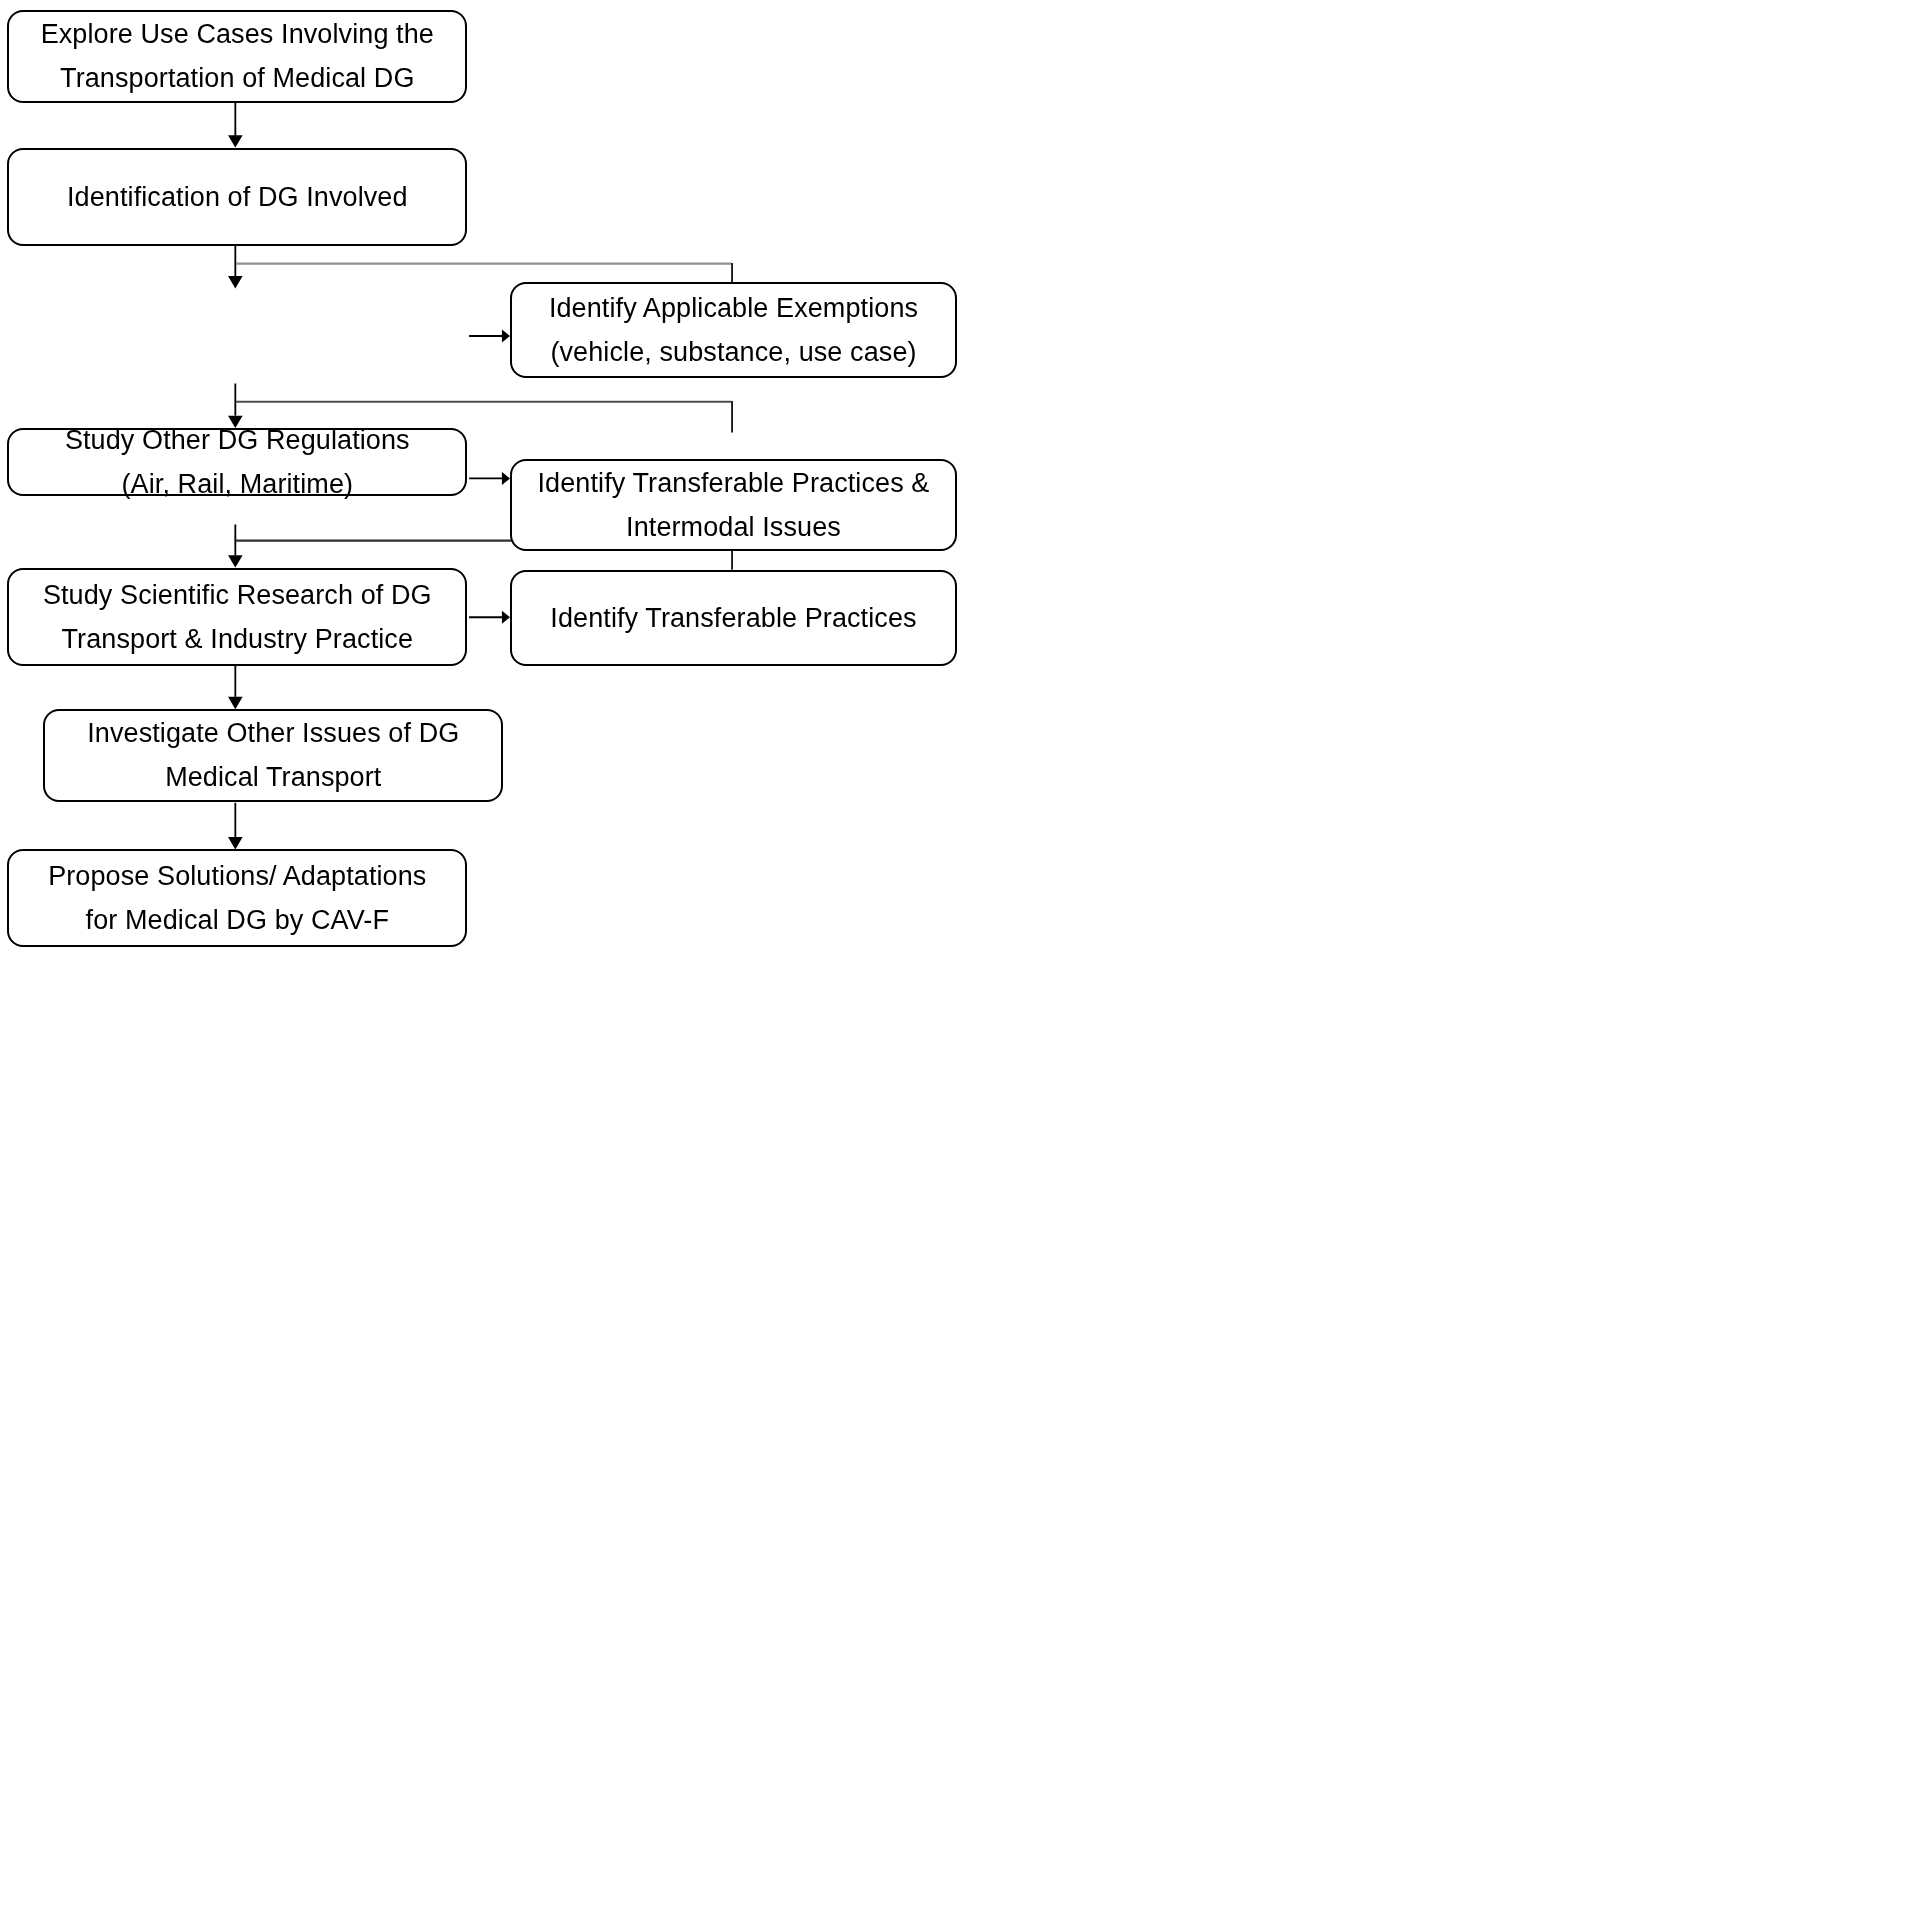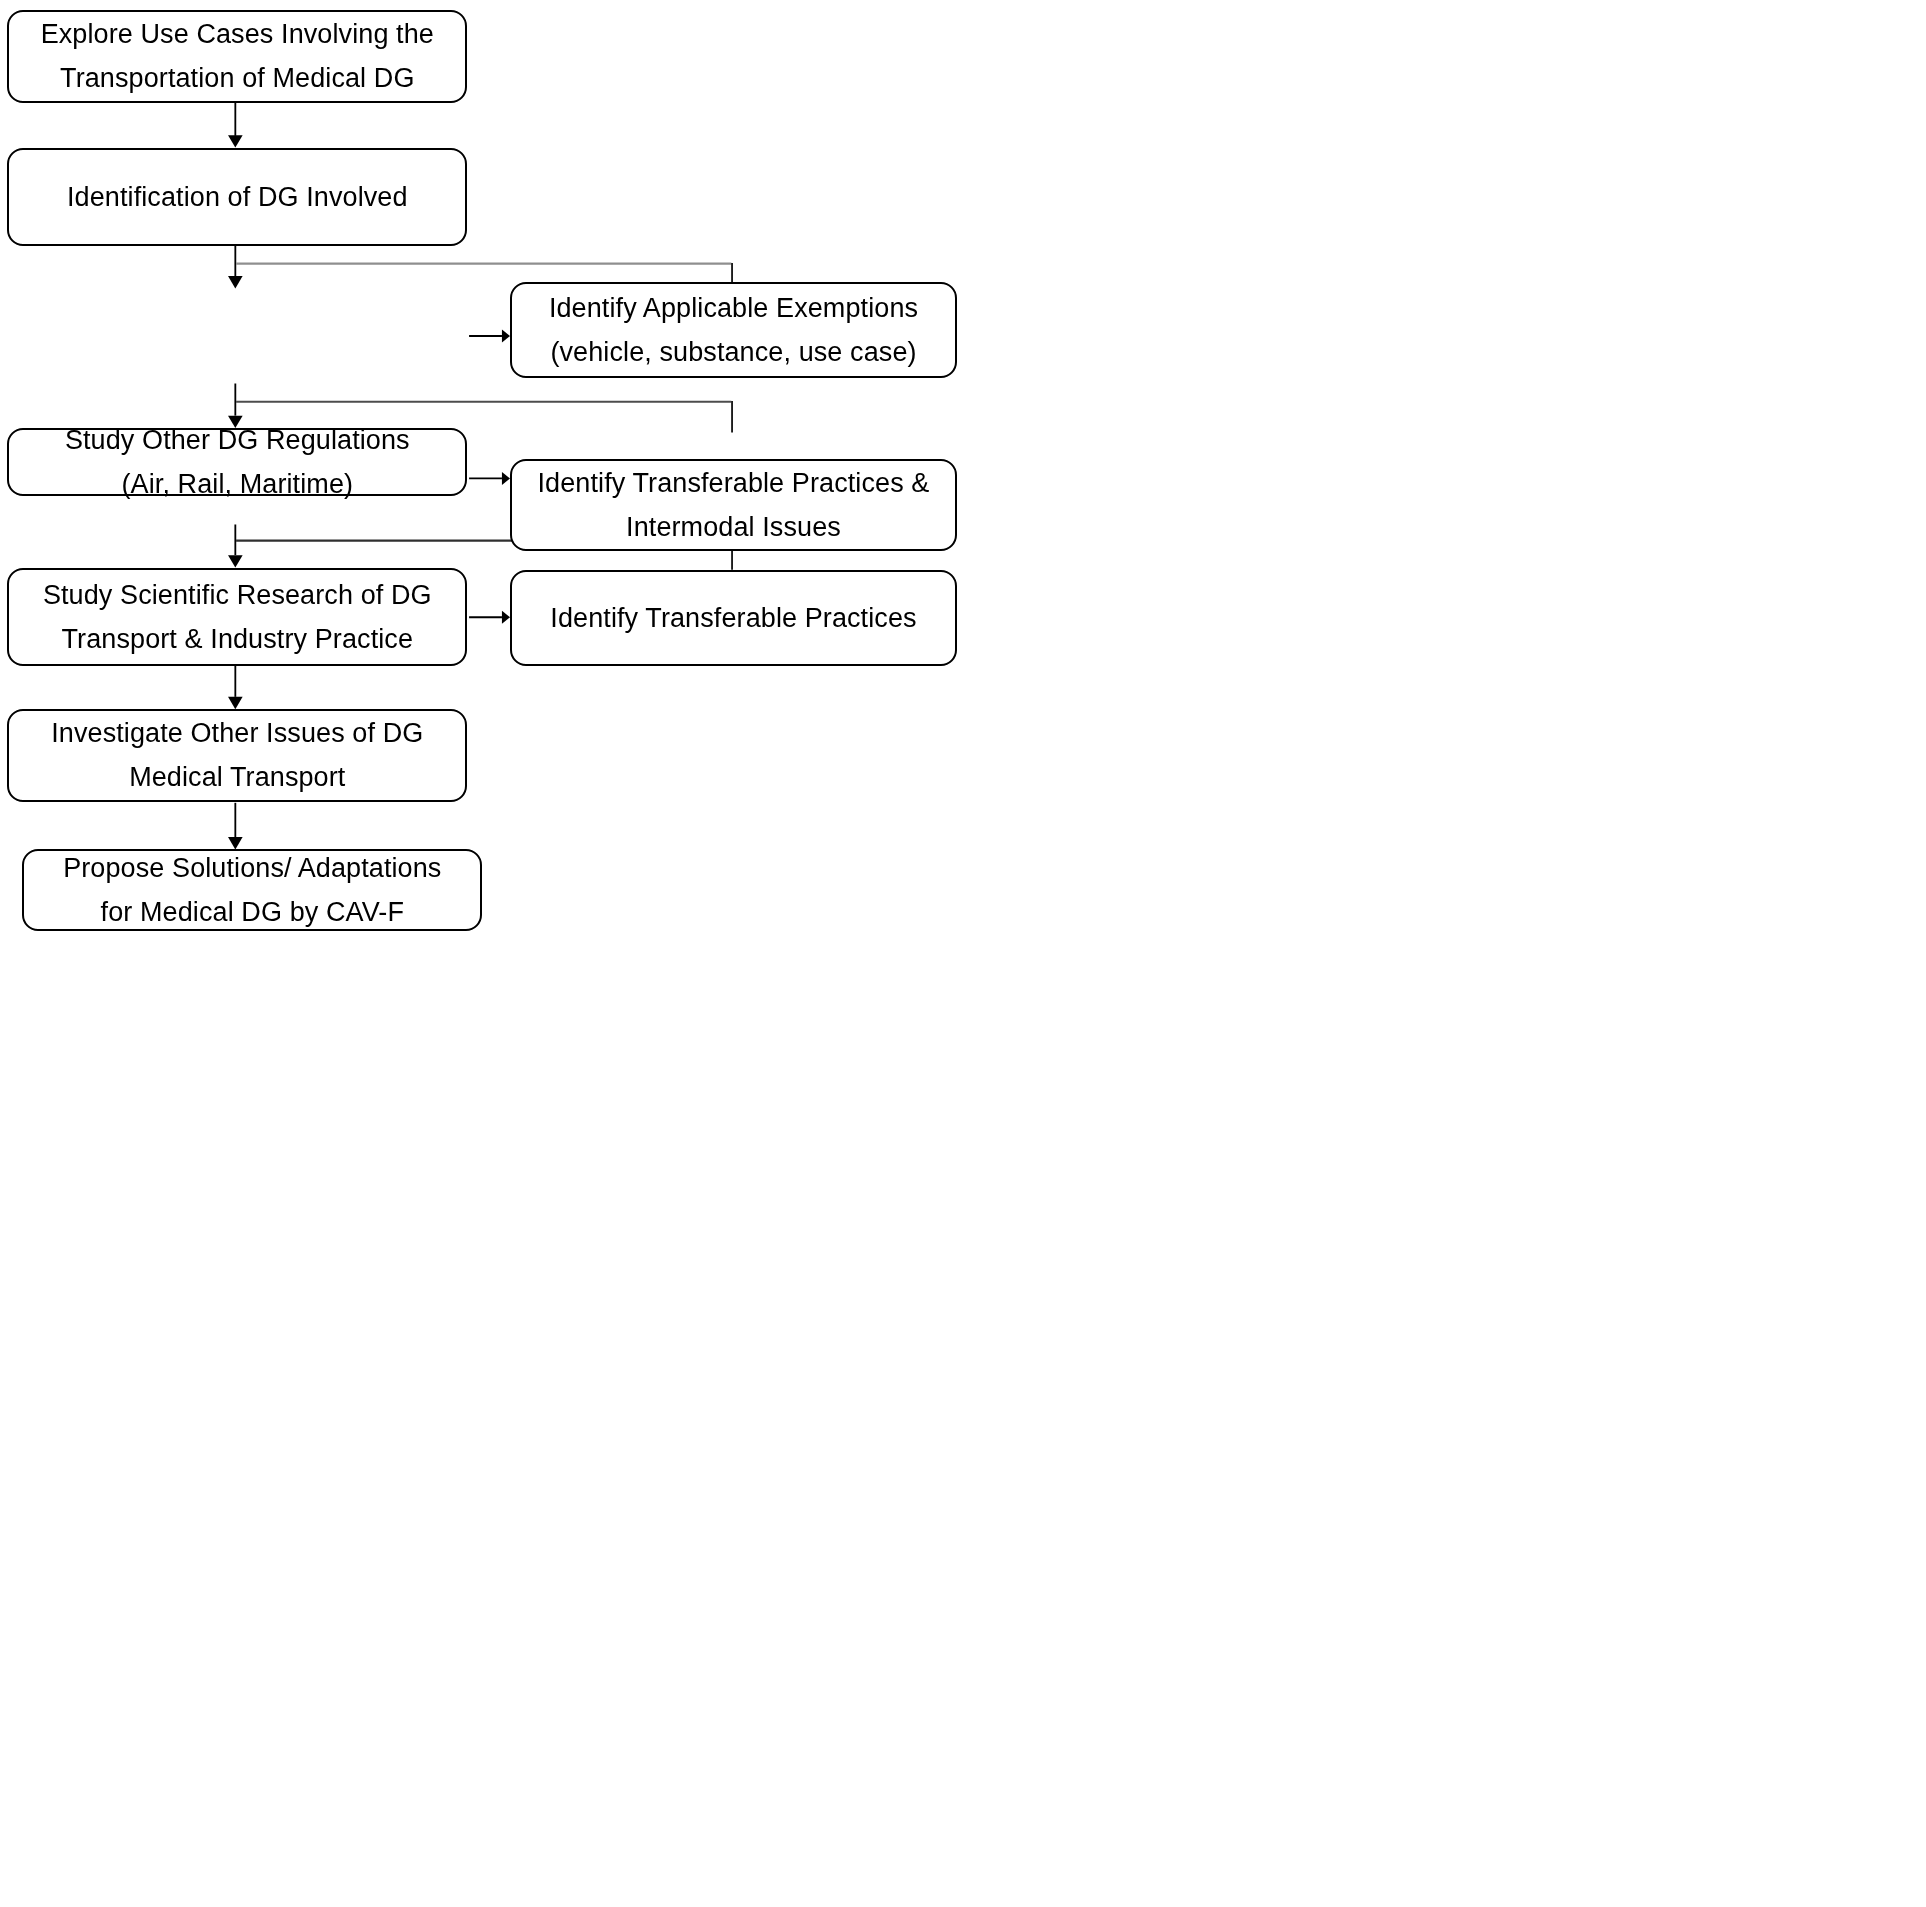--- a/index.html
+++ b/index.html
@@ -41,22 +41,22 @@
     gap: 9px;
   }
   .node .ln { display: block; white-space: nowrap; }
   .col-left  { left: 7.3px;  width: 460px; }
   .col-right { left: 510px; width: 447px; }
   .b1 { top: 9.5px;   height: 93px; }
   .b2 { top: 148px;  height: 98px; }
   .b3 { top: 289px;  height: 95px; }
   .b4 { top: 428px;  height: 68px; align-items: center; }
   .b5 { top: 568px;  height: 98px; }
-  .b6 { top: 709px;  height: 93px; }
-  .b7 { top: 849px; height: 82px; margin-left: 15px; }
+  .b6 { top: 709px;  height: 93px; margin-left: 36px; }
+  .b7 { top: 849px; height: 98px; }
   .r1 { top: 274px;  height: 96px; margin-top: 8px; }
   .r2 { top: 432px;  height: 92px; margin-top: 27px; }
   .r3 { top: 570px;  height: 96px; }
 </style>
 </head>
 <body>
 
 <div class="canvas">
 
   <svg class="connectors" viewBox="0 0 1318 1306" xmlns="http://www.w3.org/2000/svg">

